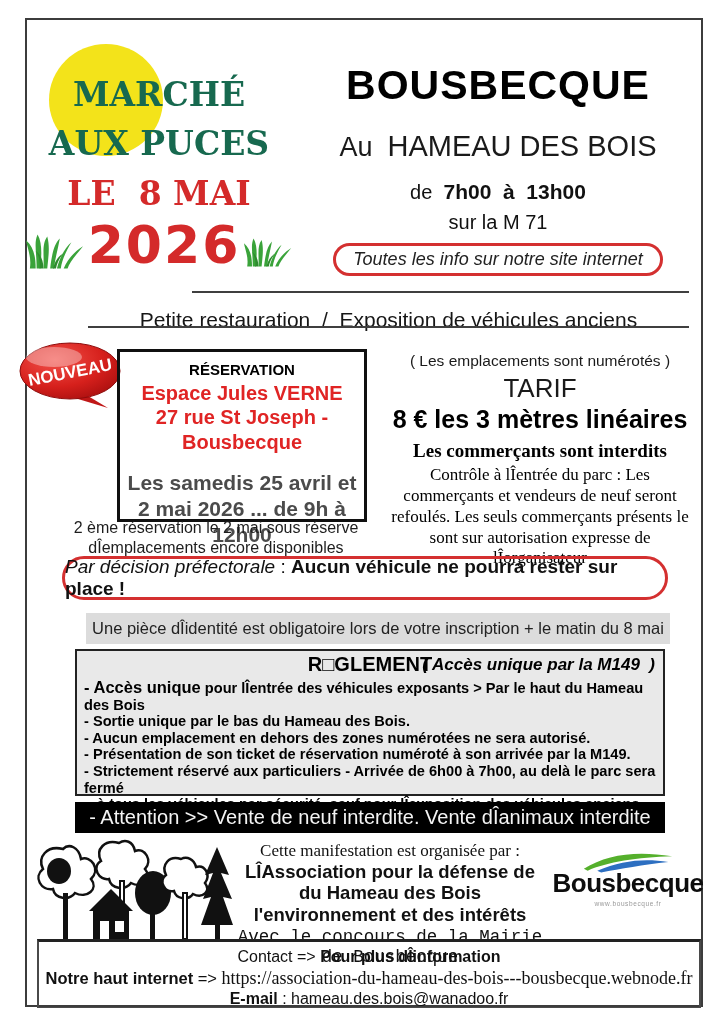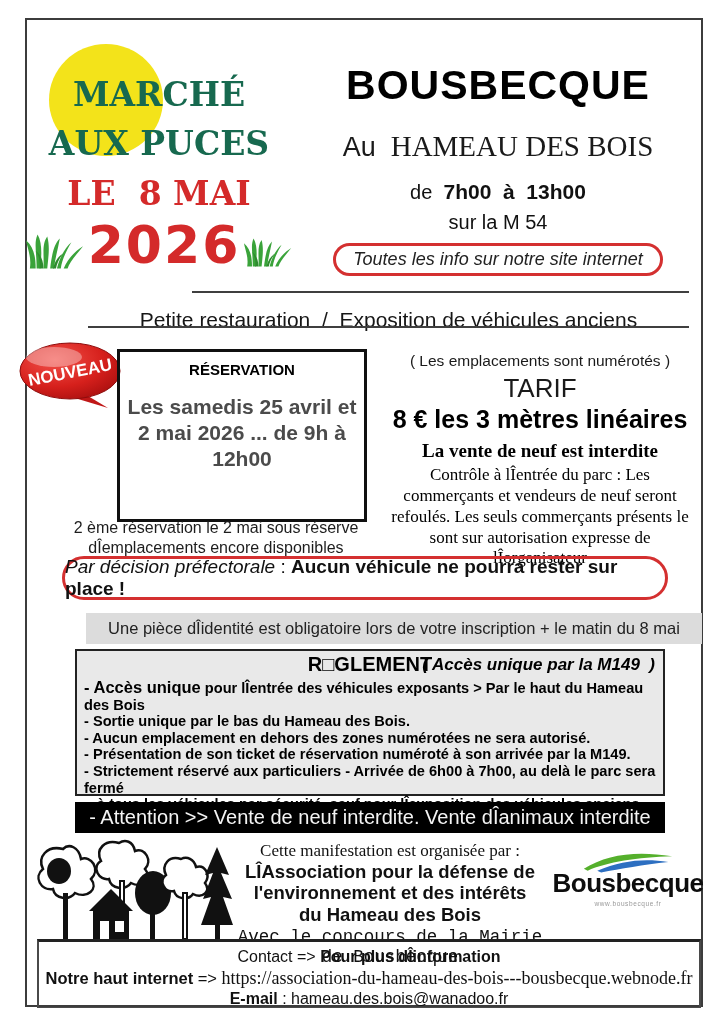--- a/index.html
+++ b/index.html
@@ -18,21 +18,21 @@
   .title-line{font-size:33px;line-height:49px;color:#17694f;letter-spacing:0px;}
   .title-date{font-size:33px;line-height:51px;color:#d42a2a;}
   .year-row{display:flex;align-items:flex-end;justify-content:center;gap:4px;margin-top:2px;}
   .year{font-family:"DejaVu Sans",sans-serif;font-weight:800;font-size:52px;line-height:48px;
         color:#d42a2a;letter-spacing:2px;}
 
   
   .hdr-right{left:300px;top:62px;width:396px;text-align:center;}
   .city{font-size:41px;font-weight:700;letter-spacing:1px;color:#000;}
   .venue{margin-top:21px;font-size:27px;color:#1a1a1a;}
-  .venue .vname{font-size:29px;font-family:Liberation Serif, serif;}
+  .venue .vname{font-size:29px;}
   .hours{margin-top:17px;font-size:20px;}
   .hours b{font-size:21px;}
   .road{margin-top:7px;font-size:20px;}
   .oval-note{display:inline-block;margin-top:9px;border:3px solid #d43030;border-radius:30px;
              padding:3px 17px;font-style:italic;font-size:18px;color:#222;}
 
   
   .rule{background:#3f3f3f;height:2px;}
   .subheader{left:88px;top:308px;width:601px;font-size:21px;color:#161616;}
 
@@ -53,21 +53,21 @@
   .tarif-rules{margin-top:5px;}
   .tarif-detail{font-family:"Liberation Serif",serif;font-size:17px;line-height:1.22;margin-top:2px;color:#000;}
 
   
   .prefect{left:62px;top:556px;width:600px;height:38px;border:3px solid #d43030;border-radius:24px;
            display:flex;align-items:center;justify-content:center;font-size:19px;color:#111;}
   .prefect i{font-style:italic;font-weight:400;}
   .prefect b{font-weight:700;}
 
   
-  .id-banner{left:86px;top:613px;width:584px;background:#dcdcdc;padding:6px 16px;
+  .id-banner{left:86px;top:613px;width:584px;background:#dcdcdc;padding:6px 0;
              text-align:center;font-size:16.5px;color:#222;}
 
   
   .regl{left:75px;top:649px;width:586px;height:143px;background:#e9e9e9;border:2px solid #222;}
   .regl-head{position:relative;height:26px;margin-top:2px;}
   .regl-title{position:absolute;left:0;right:0;text-align:center;font-size:20px;font-weight:700;color:#000;}
   .regl-access{position:absolute;right:8px;top:2px;font-size:17px;font-weight:700;font-style:italic;color:#000;}
   .regl-items{padding:0 7px;font-size:14.6px;font-weight:700;line-height:16.6px;color:#000;}
   .regl-lead{font-size:16.5px;}
   .regl-indent{padding-left:13px;}
@@ -138,21 +138,21 @@
           <path d="M28 36 C30 28 34 23 39 20 C34 26 32 31 31 36 Z"></path>
         </g>
       </svg>
     </div>
   </div>
 
   <div class="abs hdr-right">
     <div class="city">BOUSBECQUE</div>
     <div class="venue pre"><span>Au  </span><span class="vname">HAMEAU DES BOIS</span></div>
     <div class="hours pre"><span>de  </span><b>7h00  à  13h00</b></div>
-    <div class="road">sur la M 54</div>
+    <div class="road">sur la M 71</div>
     <div class="oval-note">Toutes les info sur notre site internet</div>
   </div>
 
   <div class="abs rule" style="left:192px;top:291px;width:497px;"></div>
   <div class="abs subheader center pre">Petite restauration  /  Exposition de véhicules anciens</div>
   <div class="abs rule" style="left:88px;top:326px;width:601px;"></div>
 
   <svg class="abs" style="left:16px;top:340px;" width="112" height="72" viewBox="0 0 112 72">
     <defs>
       <radialGradient id="bubbleGrad" cx="35%" cy="30%" r="80%">
@@ -162,36 +162,40 @@
       </radialGradient>
     </defs>
     <path d="M62 50 L92 68 L52 56 Z" fill="#c01717"></path>
     <ellipse cx="54" cy="31" rx="50" ry="28" fill="url(#bubbleGrad)" stroke="#8e0c0c" stroke-width="1"></ellipse>
     <ellipse cx="38" cy="17" rx="28" ry="10" fill="#ffffff" opacity="0.35"></ellipse>
     <text x="54" y="38" text-anchor="middle" font-family="Liberation Sans, sans-serif" font-size="17" font-weight="bold" fill="#ffffff" transform="rotate(-11 54 32)">NOUVEAU</text>
   </svg>
 
   <div class="abs resa-box">
     <div class="resa-title">RÉSERVATION</div>
+    <div class="resa-red">
+      <div>Espace Jules VERNE</div>
+      <div>27 rue St Joseph - Bousbecque</div>
+    </div>
     <div class="resa-dates">
       <div>Les samedis 25 avril et</div>
       <div>2 mai 2026 ... de 9h à 12h00</div>
     </div>
   </div>
   <div class="abs resa-note">
     <div>2 ème réservation le 2 mai sous réserve</div>
     <div>dÎemplacements encore disponibles</div>
   </div>
 
   <div class="abs tarif">
     <div class="tarif-note">( Les emplacements sont numérotés )</div>
     <div class="tarif-title">TARIF</div>
     <div class="tarif-price">8 € les 3 mètres linéaires</div>
     <div class="tarif-rules">
-      <div class="tarif-rule">La vente de neuf est interdite</div>
+      <div class="tarif-rule">Les commerçants sont interdits</div>
     </div>
     <div class="tarif-detail">Contrôle à lÎentrée du parc : Les commerçants et vendeurs de neuf seront refoulés. Les seuls commerçants présents le sont sur autorisation expresse de lÎorganisateur</div>
   </div>
 
   <div class="abs prefect">
     <span><i>Par décision préfectorale</i><span class="pre"> : </span><b>Aucun véhicule ne pourra rester sur place !</b></span>
   </div>
 
   <div class="abs id-banner">Une pièce dÎidentité est obligatoire lors de votre inscription + le matin du 8 mai</div>
 
@@ -233,22 +237,22 @@
     <path d="M148 22 C136 18 128 28 133 38 C125 44 132 56 141 54 C143 62 155 64 160 57 C170 62 178 54 172 46 C178 38 172 27 163 30 C161 22 154 19 148 22 Z" fill="#ffffff" stroke="#111" stroke-width="2.5"></path>
     <rect x="150" y="56" width="4" height="46" fill="#ffffff" stroke="#111" stroke-width="2"></rect>
 
     <path d="M184 10 L196 38 L188 36 L199 62 L190 60 L200 88 L168 88 L178 60 L170 62 L180 36 L172 38 Z" fill="#111"></path>
     <rect x="182" y="88" width="5" height="16" fill="#111"></rect>
   </svg>
 
   <div class="abs org">
     <div class="org-intro">Cette manifestation est organisée par :</div>
     <div class="org-bold">LÎAssociation pour la défense de</div>
+    <div class="org-bold">du Hameau des Bois</div>
     <div class="org-bold">l'environnement et des intérêts</div>
-    <div class="org-bold">du Hameau des Bois</div>
     <div class="org-support">Avec le concours de la Mairie de Bousbecque</div>
   </div>
 
   <div class="abs logo">
     <svg class="logo-swoosh" width="96" height="26" viewBox="0 0 100 26">
       <path d="M4 20 C28 5 58 1 96 7 C60 8 28 13 8 22 Z" fill="#55b02c"></path>
       <path d="M18 22 C44 11 68 9 92 13 C66 16 42 20 22 24 Z" fill="#2d6fc1"></path>
     </svg>
     <div class="logo-name">Bousbecque</div>
     <div class="logo-url">www.bousbecque.fr</div>

